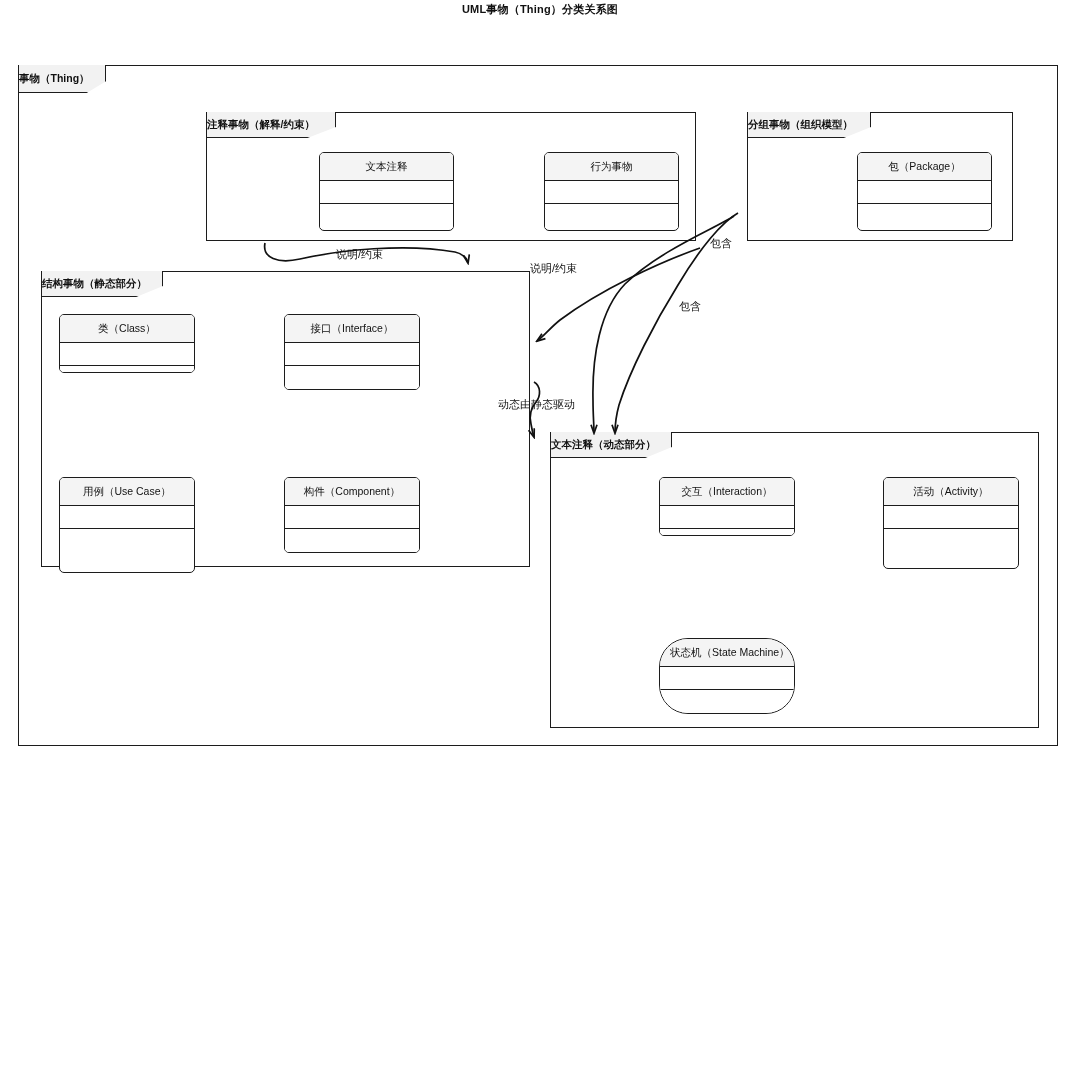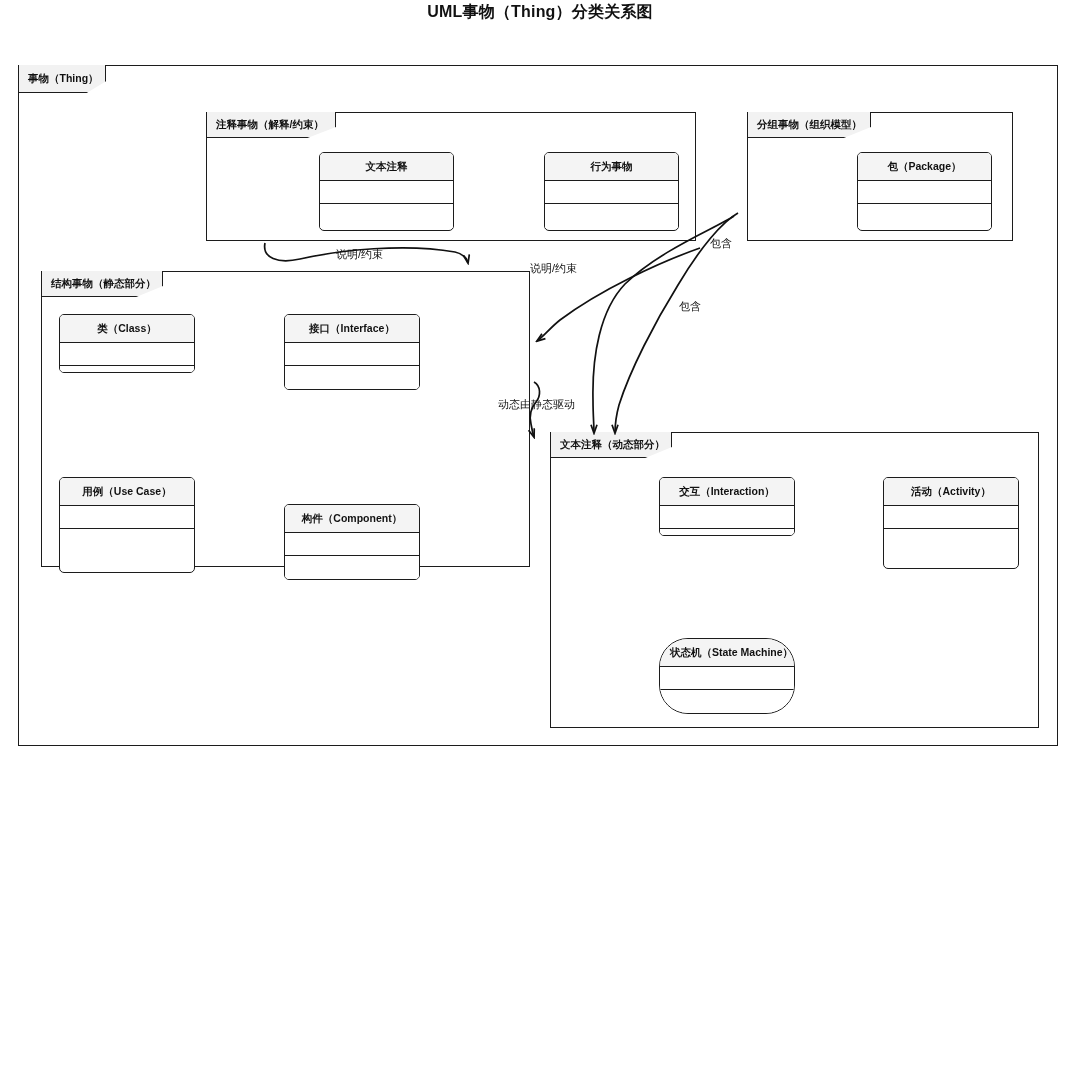--- a/index.html
+++ b/index.html
@@ -22,21 +22,21 @@
     width: 1080px;
     height: 1080px;
   }
 
   .diagram-title {
     position: absolute;
     top: 2px;
     left: 0;
     width: 1080px;
     text-align: center;
-    font-size: 16px;
+    font-size: 11px;
     font-weight: bold;
     letter-spacing: 0.2px;
     color: #111;
   }
 
   
   .pkg {
     position: absolute;
     box-sizing: border-box;
     border: 1.6px solid #1c1c1c;
@@ -47,21 +47,20 @@
     box-sizing: border-box;
     background: #f2f2f2;
     border: 1.6px solid #1c1c1c;
     border-top: none;
     font-size: 10.5px;
     font-weight: bold;
     color: #111;
     line-height: 1;
     display: flex;
     align-items: center;
-    padding-left: 9px;
     white-space: nowrap;
     
     clip-path: polygon(0 0, 100% 0, 100% 58%, 78% 100%, 0 100%);
   }
 
   
   .cls {
     position: absolute;
     box-sizing: border-box;
     border: 1.6px solid #1c1c1c;
@@ -71,21 +70,21 @@
   }
   .cls-name {
     height: 28px;
     box-sizing: border-box;
     background: #f4f4f4;
     border-bottom: 1.6px solid #1c1c1c;
     display: flex;
     align-items: center;
     justify-content: center;
     font-size: 10.5px;
-    font-weight: bold;
+    font-weight: normal;
     color: #111;
     white-space: nowrap;
   }
   .cls-name.left {
     justify-content: flex-start;
     padding-left: 10px;
   }
   .cls-attrs {
     height: 23px;
     box-sizing: border-box;
@@ -169,21 +168,21 @@
     <div class="cls-attrs"></div>
     <div class="cls-ops"></div>
   </div>
 
   <div class="cls" style="left:59px; top:477px; width:136px; height:96px;">
     <div class="cls-name">用例（Use Case）</div>
     <div class="cls-attrs"></div>
     <div class="cls-ops"></div>
   </div>
 
-  <div class="cls" style="left:284px; top:477px; width:136px; height:76px;margin-top:27px;">
+  <div class="cls" style="left:284px; top:477px; width:136px; height:76px;">
     <div class="cls-name">构件（Component）</div>
     <div class="cls-attrs"></div>
     <div class="cls-ops"></div>
   </div>
 
   <div class="pkg" style="left:550px; top:432px; width:489px; height:296px;"></div>
   <div class="pkg-tab" style="left:550px; top:432px; width:122px; height:26px;">文本注释（动态部分）</div>
 
   <div class="cls" style="left:659px; top:477px; width:136px; height:59px;">
     <div class="cls-name">交互（Interaction）</div>

